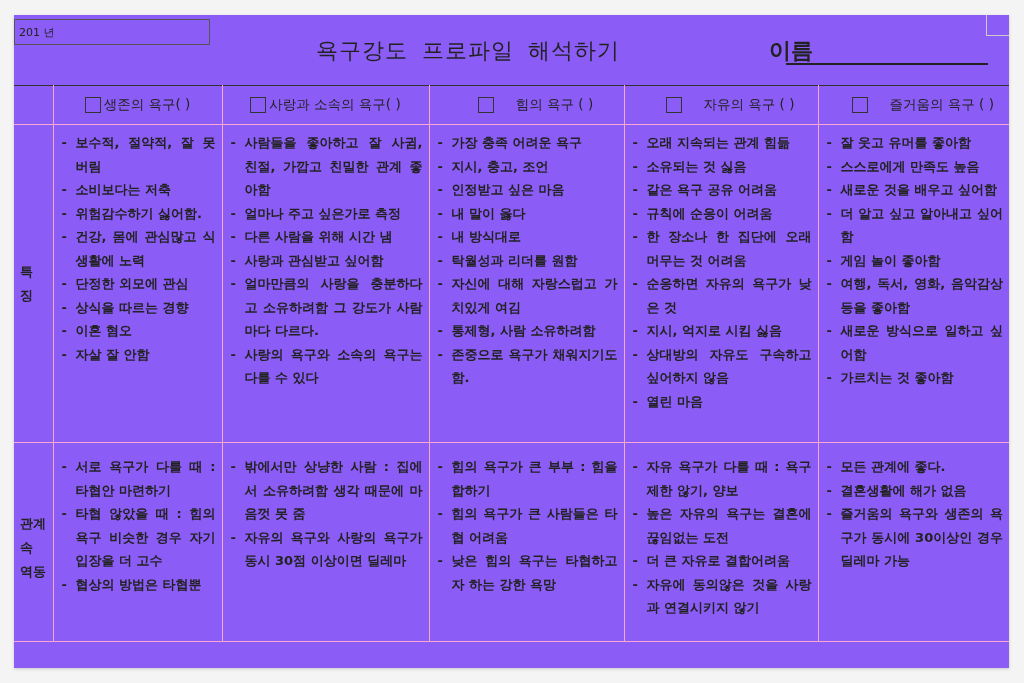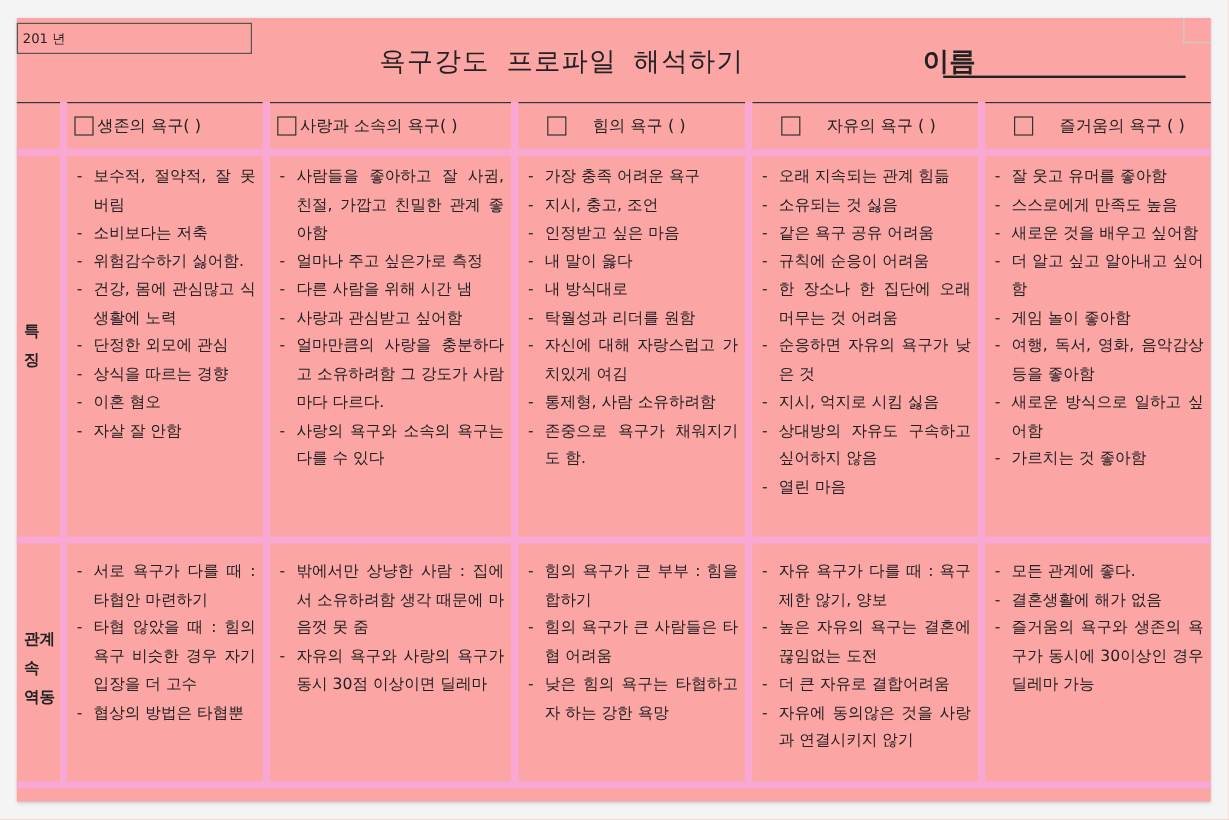--- a/index.html
+++ b/index.html
@@ -2,21 +2,21 @@
 <html><head>
 <meta charset="utf-8">
 <style>
   html, body { margin: 0; padding: 0; }
   body {
     width: 1024px; height: 683px; background: #f4f4f4; position: relative; overflow: hidden;
     font-family: "DejaVu Sans", sans-serif; color: #222;
   }
   .page {
     position: absolute; left: 14px; top: 15px; width: 995px; height: 653px;
-    background: #fca5a5; box-shadow: 0 1px 3px rgba(0,0,0,0.18);
+    background: #8b5cf6; box-shadow: 0 1px 3px rgba(0,0,0,0.18);
   }
   .corner-mark {
     position: absolute; right: 0; top: 0; width: 22px; height: 20px;
     border-left: 1px solid #ccc; border-bottom: 1px solid #ccc;
   }
   .year-box {
     position: absolute; left: 0; top: 4px; width: 196px; height: 26px;
     border: 1px solid #555; box-sizing: border-box; font-size: 11px; padding: 5px 4px;
   }
   .title {
@@ -27,23 +27,23 @@
     position: absolute; left: 715px; top: 21px; font-size: 22px; font-weight: bold; margin-left: 40px;
   }
   .name-line {
     position: absolute; left: 772px; top: 48px; width: 202px; height: 0;
     border-bottom: 2px solid #222;
   }
   table.grid {
     position: absolute; left: 0; top: 70px; width: 995px; border-collapse: collapse;
     table-layout: fixed; font-size: 13px;
   }
-  table.grid td, table.grid th { border: 6px solid #f9a8d4; vertical-align: top; }
+  table.grid td, table.grid th { border: 1px solid #f9a8d4; vertical-align: top; font-weight: bold; }
   table.grid tr.header-row th {
-    height: 38px; font-weight: normal; font-size: 13.5px; text-align: left;
+    height: 38px; font-weight: normal; font-size: 13.5px; text-align: center;
     vertical-align: middle; padding: 0 6px; white-space: nowrap; border-top: 1.5px solid #333;
   }
   table.grid tr td:first-child, table.grid tr th:first-child { border-left: none; }
   table.grid tr td:last-child, table.grid tr th:last-child { border-right: none; }
   .chk {
     display: inline-block; width: 16px; height: 16px; border: 1px solid #333;
     vertical-align: middle; margin-right: 3px; box-sizing: border-box;
   }
   .chk.spaced { margin-left: 18px; margin-right: 22px; }
   .row-label {

